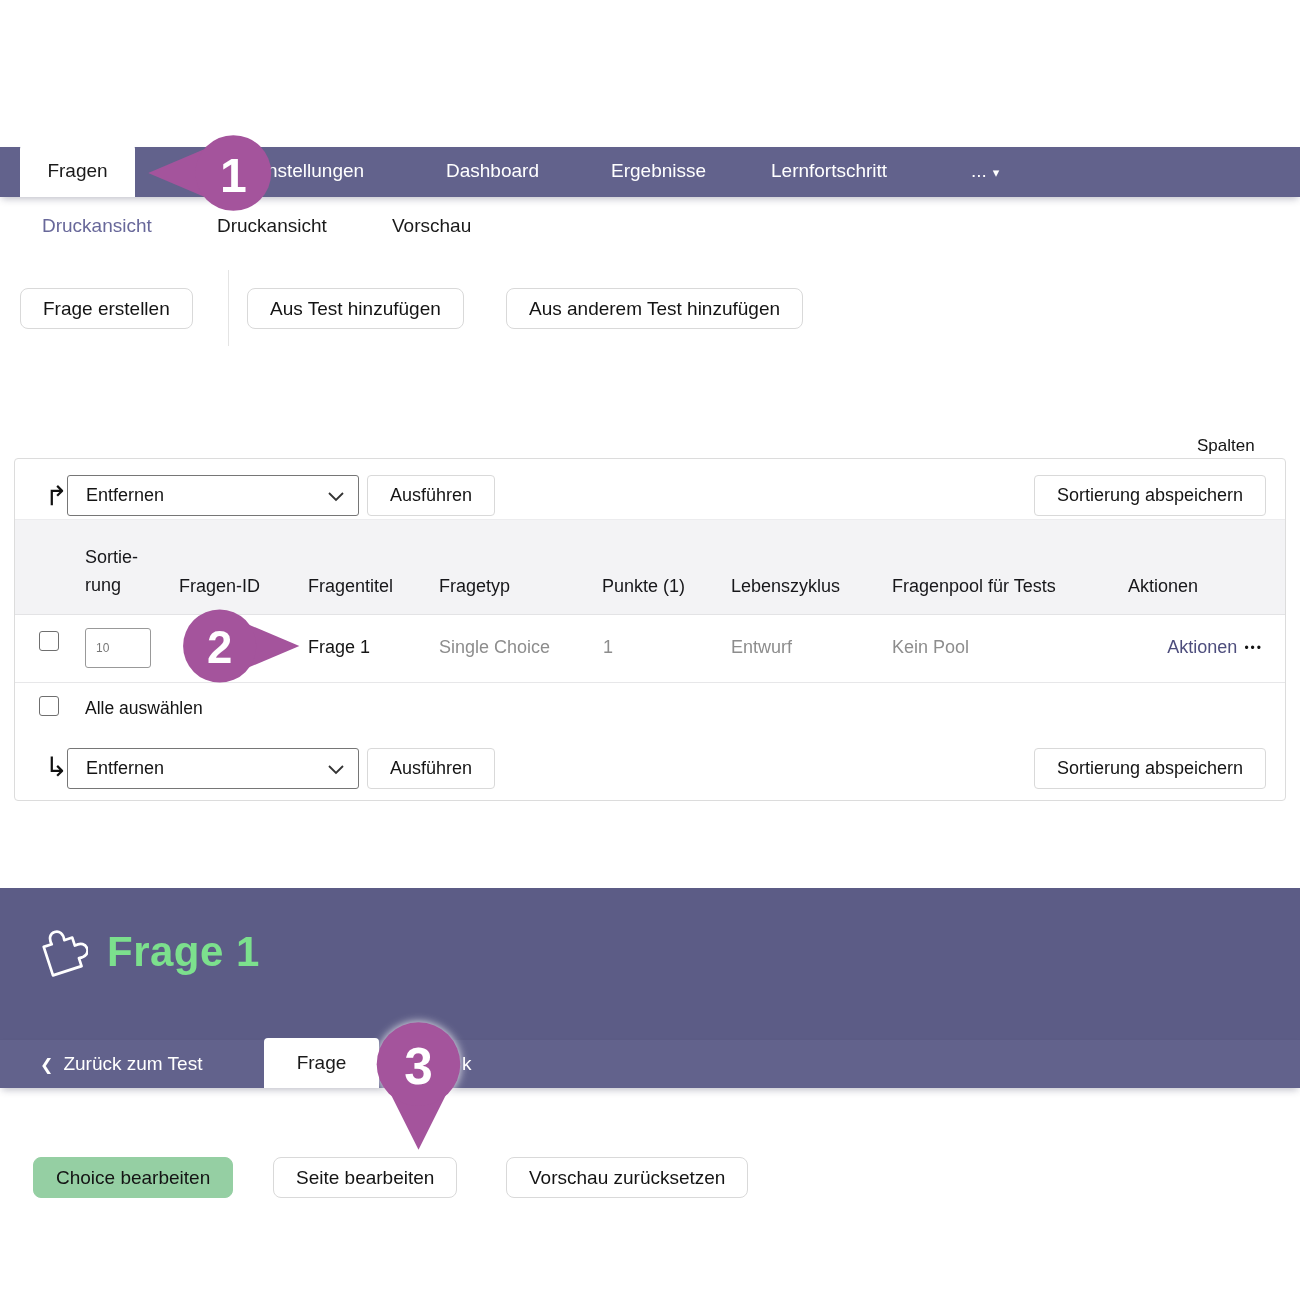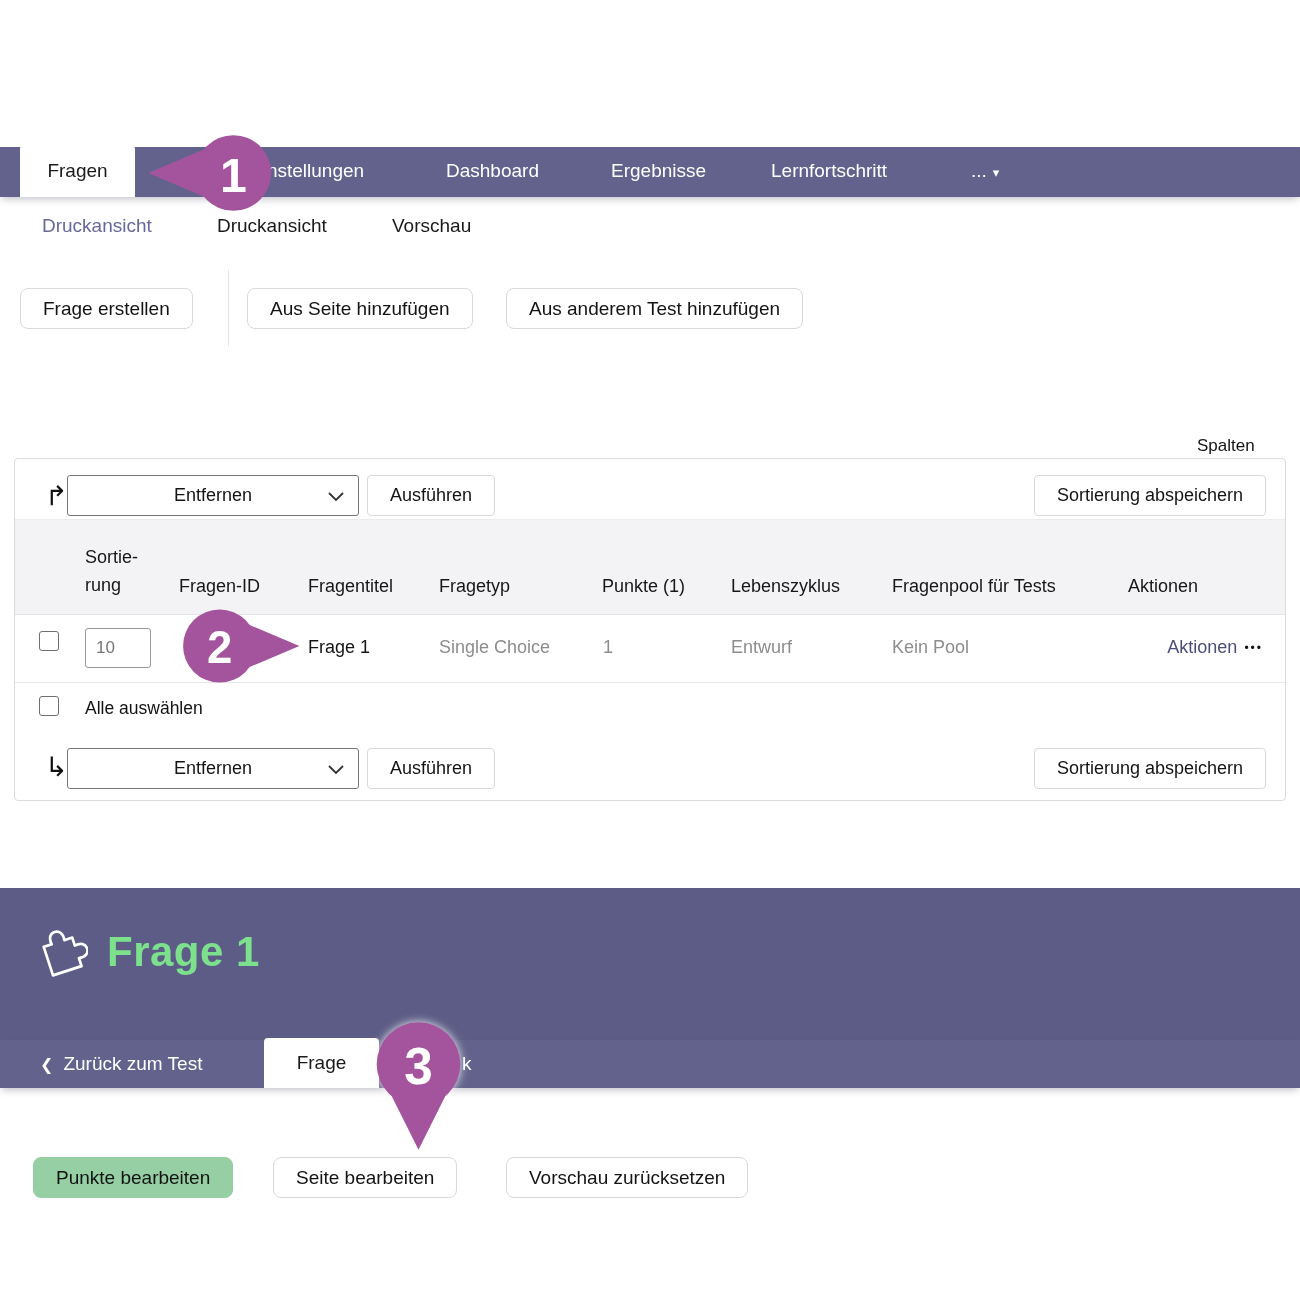--- a/index.html
+++ b/index.html
@@ -37,30 +37,30 @@
   
   .btn { position:absolute; height:41px; display:inline-flex; align-items:center; justify-content:center; padding:0 22px; background:#fff; border:1px solid #d9d9d9; border-radius:8px; font-size:19px; color:#141414; white-space:nowrap; cursor:pointer; }
   .btn-green { background:#95cfa3; border-color:#95cfa3; }
   .vdivider { position:absolute; width:1px; background:#e4e4e4; }
 
   .spalten { position:absolute; left:1197px; top:436px; font-size:17px; color:#141414; cursor:pointer; }
 
   
   .qtable { position:absolute; left:14px; top:458px; width:1272px; height:343px; background:#fff; border:1px solid #dcdcdc; border-radius:4px; }
   .tb-arrow { position:absolute; left:30px; font-size:27px; color:#111; line-height:1; }
-  .sel { position:absolute; left:52px; width:292px; height:41px; border:1px solid #767676; border-radius:3px; background:#fff; display:flex; align-items:center; padding:0 18px; font-size:18px; color:#141414; cursor:pointer;justify-content:center; }
+  .sel { position:absolute; left:52px; width:292px; height:41px; border:1px solid #767676; border-radius:3px; background:#fff; display:flex; align-items:center; padding:0 18px; font-size:18px; color:#141414; cursor:pointer; }
   .sel svg { position:absolute; right:14px; top:16px; }
   .tb-btn { position:absolute; height:41px; display:inline-flex; align-items:center; justify-content:center; padding:0 22px; background:#fff; border:1px solid #d9d9d9; border-radius:4px; font-size:18px; color:#141414; white-space:nowrap; cursor:pointer; }
   .thead { position:absolute; left:0; top:60px; width:1270px; height:96px; background:#f3f3f5; border-top:1px solid #ececee; border-bottom:1px solid #e3e3e5; }
   .th { position:absolute; font-size:18px; color:#17171a; white-space:pre-line; line-height:1.55; }
   .trow { position:absolute; left:0; top:156px; width:1270px; height:68px; border-bottom:1px solid #e7e7e9; }
   .td { position:absolute; top:22px; font-size:18px; white-space:nowrap; }
   .gray { color:#8d8d8d; }
   .checkbox { position:absolute; width:20px; height:20px; border:1.5px solid #6f6f6f; border-radius:3px; background:#fff; cursor:pointer; }
-  .sort-input { position:absolute; left:70px; top:13px; width:66px; height:40px; border:1px solid #999; border-radius:3px; font-size:17px; color:#777; padding:0 10px; font-family:inherit; }
+  .sort-input { position:absolute; left:70px; top:13px; width:66px; height:40px; border:1px solid #999; border-radius:3px; font-size:12px; color:#777; padding:0 10px; font-family:inherit; }
   .row-actions { position:absolute; right:22px; top:22px; display:flex; align-items:center; gap:7px; cursor:pointer; }
   .row-actions .lnk { font-size:18px; color:#4d4d7c; }
   .row-actions .dots { font-size:12px; letter-spacing:2px; color:#141414; }
   .selectall { position:absolute; left:0; top:224px; width:1270px; height:56px; }
   .selectall .lbl { position:absolute; left:70px; top:15px; font-size:17.5px; color:#141414; cursor:pointer; }
 
   
   .marker { position:absolute; z-index:50; pointer-events:none; }
   .marker text { font-family:"Liberation Sans","DejaVu Sans",sans-serif; font-weight:700; fill:#ffffff; }
   .m3 svg { filter:drop-shadow(0 0 5px rgba(255,255,255,0.9)); }
@@ -79,21 +79,21 @@
     <span class="tab-label" style="left:971px"><span>...</span><span class="caret">▾</span></span>
     <div class="tab-active">Fragen</div>
   </div>
 
   <span class="subnav-item" style="left:42px;color:#68689a">Druckansicht</span>
   <span class="subnav-item" style="left:217px;color:#1a1a1a">Druckansicht</span>
   <span class="subnav-item" style="left:392px;color:#1a1a1a">Vorschau</span>
 
   <button class="btn" style="left:20px;top:288px">Frage erstellen</button>
   <div class="vdivider" style="left:228px;top:270px;height:76px"></div>
-  <button class="btn" style="left:247px;top:288px">Aus Seite hinzufügen</button>
+  <button class="btn" style="left:247px;top:288px">Aus Test hinzufügen</button>
   <button class="btn" style="left:506px;top:288px">Aus anderem Test hinzufügen</button>
 
   <span class="spalten">Spalten</span>
 
   <div class="qtable">
 
     <span class="tb-arrow" style="top:24px">↱</span>
     <div class="sel" style="top:16px">
       <span>Entfernen</span>
       <svg width="16" height="10">
@@ -155,21 +155,21 @@
     </span>
     <div class="obj-title">Frage 1</div>
   </div>
 
   <div class="tabbar tabbar2">
     <span class="back-link"><span class="chev">❮</span><span>Zurück zum Test</span></span>
     <span class="tab-label" style="left:462px">k</span>
     <div class="tab-active">Frage</div>
   </div>
 
-  <button class="btn btn-green" style="left:33px;top:1157px">Punkte bearbeiten</button>
+  <button class="btn btn-green" style="left:33px;top:1157px">Choice bearbeiten</button>
   <button class="btn" style="left:273px;top:1157px">Seite bearbeiten</button>
   <button class="btn" style="left:506px;top:1157px">Vorschau zurücksetzen</button>
 
   <div class="marker" style="left:146px;top:130px;width:130px;height:86px">
     <svg width="130" height="86" viewBox="0 0 150 100">
       <polygon points="2,50 80,17 80,83" fill="#a4549c"></polygon>
       <circle cx="101" cy="50" r="44" fill="#a4549c"></circle>
       <text x="101" y="52" text-anchor="middle" dominant-baseline="central" font-size="56">1</text>
     </svg>
   </div>

